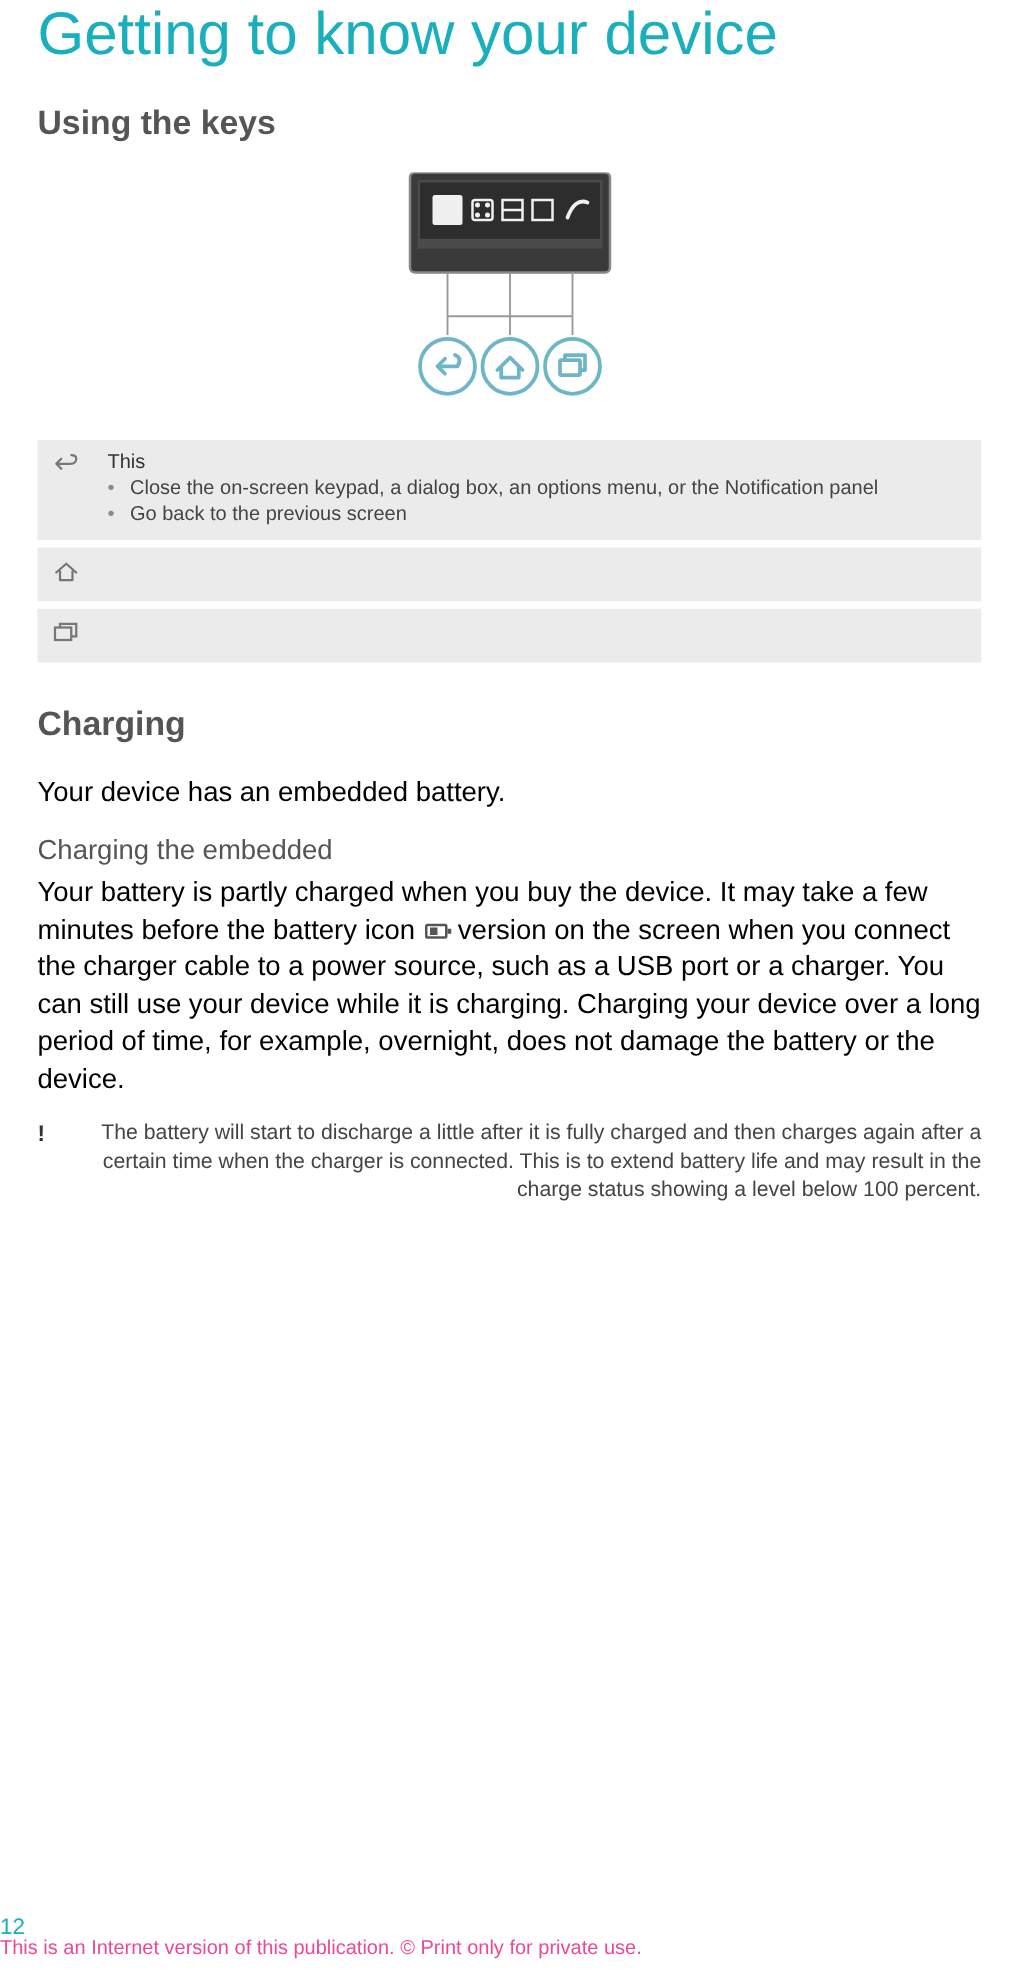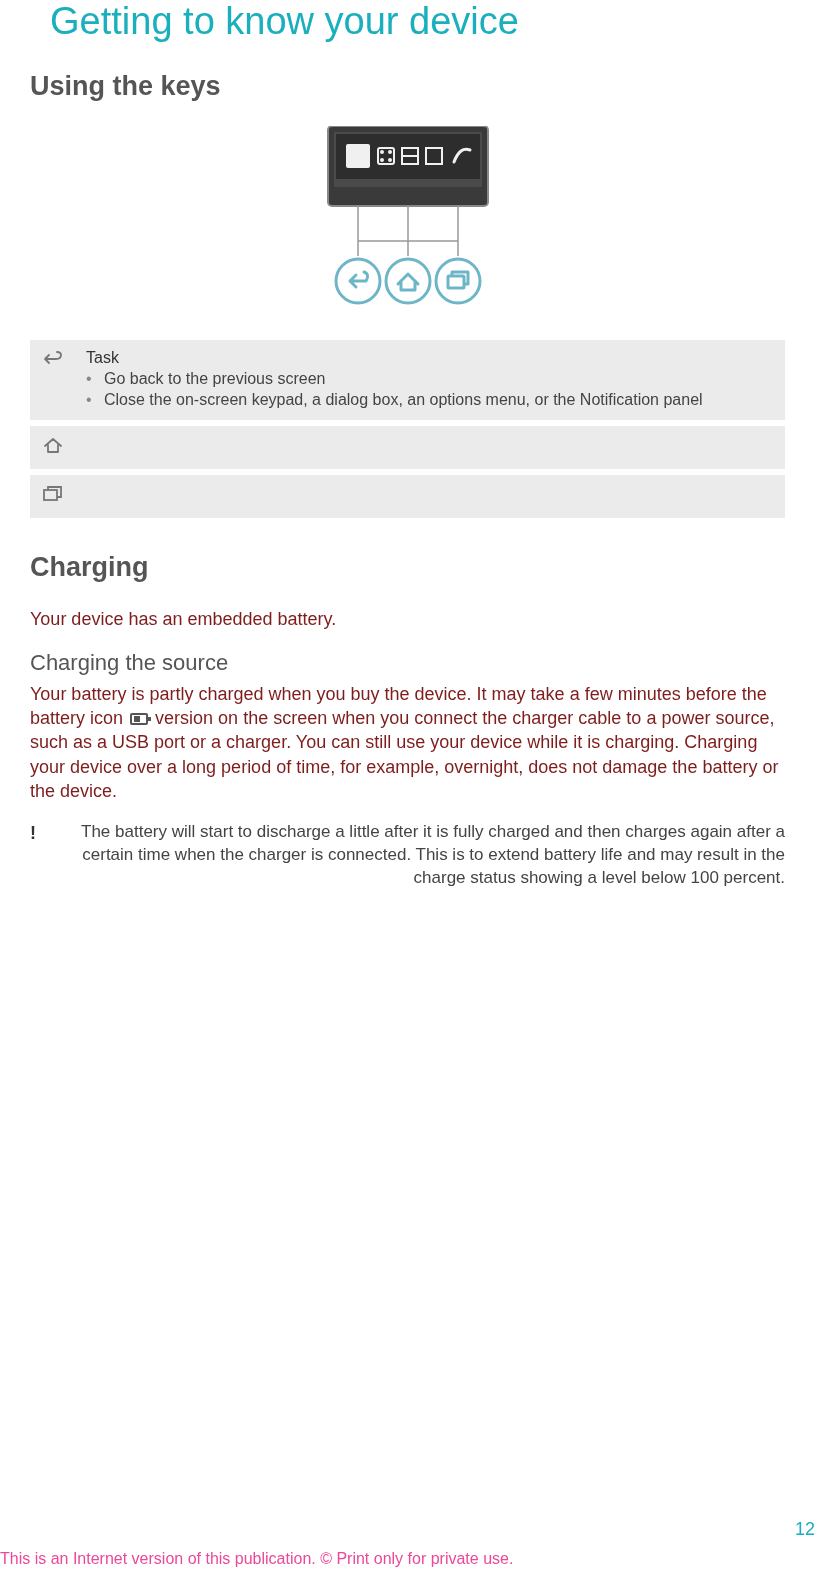--- a/index.html
+++ b/index.html
@@ -6,24 +6,23 @@
   body {
     width: 815px;
     height: 1588px;
     font-family: Arial, Helvetica, sans-serif;
     color: #4a4a4a;
     position: relative;
     padding: 0 30px;
   }
   h1.title {
     color: #1aafbd;
-    font-size: 38px;
+    font-size: 48px;
     font-weight: 400;
     margin-bottom: 28px;
-    margin-left: 20px;
   }
   h2.section {
     color: #555;
     font-size: 27px;
     font-weight: 700;
     margin-bottom: 24px;
   }
   .figure {
     display: flex;
     justify-content: center;
@@ -41,37 +40,37 @@
   .key-icon {
     color: #777; font-size: 18px; padding-top: 2px; width: 22px; flex-shrink:0;
   }
   .key-body { font-size: 16px; color: #333; line-height: 1.3; }
   .key-body .kname { display:block; font-weight:400; color:#333; }
   .key-body ul { list-style: none; padding-left: 0; }
   .key-body li { position: relative; padding-left: 18px; color:#444; }
   .key-body li::before {
     content: "•"; position: absolute; left: 0; top: 0; color:#888;
   }
-  .para { font-size: 18px; color: #7f1d1d; line-height: 1.35; margin-bottom: 18px; }
+  .para { font-size: 22px; color: #000000; line-height: 1.35; margin-bottom: 18px; }
   h3.sub { color:#555; font-size: 22px; font-weight:400; margin-bottom: 6px; }
   .batt-icon {
     display: inline-block; width: 18px; height: 12px; border: 2px solid #555;
     border-radius: 2px; position: relative; vertical-align: middle; margin: 0 2px;
   }
   .batt-icon::after {
     content:""; position:absolute; right:-5px; top:2px; width:3px; height:4px; background:#555;
   }
   .batt-icon::before {
     content:""; position:absolute; left:2px; top:1px; width:6px; height:6px; background:#555;
   }
   .note-row { display:flex; gap:12px; align-items:flex-start; }
   .note-icon { font-size:18px; color:#333; font-weight:bold; padding-top:2px; flex-shrink:0; }
   .note-text { font-size: 17px; color:#444; line-height:1.35;text-align:right; }
   .page-num {
-    position:absolute; bottom:48px; left:0; right:0; text-align:right;
+    position:absolute; bottom:36px; left:0; right:0; text-align:left;
     color:#1aafbd; font-size:18px;
   }
   .footer-note {
     position:absolute; bottom:20px; left:0; right:0; text-align:left;
     color:#ec4899; font-size:16px;
   }
 </style>
 </head>
 <body>
 
@@ -118,24 +117,24 @@
   </svg>
 </div>
 
 <div class="key-block">
   <span class="key-icon">
     <svg width="22" height="18" viewBox="0 0 22 18">
         <path d="M3 9 L14 9 Q19 9 19 5 Q19 2 15 2 M3 9 L7 5 M3 9 L7 13" fill="none" stroke="#777" stroke-width="1.8" stroke-linecap="round"></path>
       </svg>
   </span>
   <div class="key-body">
-    <span class="kname">Task</span>
+    <span class="kname">This</span>
     <ul>
+      <li>Close the on-screen keypad, a dialog box, an options menu, or the Notification panel</li>
       <li>Go back to the previous screen</li>
-      <li>Close the on-screen keypad, a dialog box, an options menu, or the Notification panel</li>
     </ul>
   </div>
 </div>
 
 <div class="key-block">
   <span class="key-icon">
     <svg width="22" height="18" viewBox="0 0 22 18">
         <path d="M3 10 L11 3 L19 10 M6 9 L6 16 L16 16 L16 9" fill="none" stroke="#777" stroke-width="1.8" stroke-linecap="round" stroke-linejoin="round"></path>
       </svg>
   </span>
@@ -148,21 +147,21 @@
         <path d="M6 5 L6 2 L19 2 L19 12 L15 12" fill="none" stroke="#777" stroke-width="1.8"></path>
       </svg>
   </span>
 </div>
 
 <div style="height:28px"></div>
 
 <h2 class="section">Charging</h2>
 <p class="para">Your device has an embedded battery.</p>
 
-<h3 class="sub">Charging the source</h3>
+<h3 class="sub">Charging the embedded</h3>
 <p class="para">
   <span>Your battery is partly charged when you buy the device. It may take a few minutes before the battery icon </span>
   <span class="batt-icon"></span>
   <span> version on the screen when you connect the charger cable to a power source, such as a USB port or a charger. You can still use your device while it is charging. Charging your device over a long period of time, for example, overnight, does not damage the battery or the device.</span>
 </p>
 
 <div class="note-row">
   <span class="note-icon">!</span>
   <p class="note-text">The battery will start to discharge a little after it is fully charged and then charges again after a certain time when the charger is connected. This is to extend battery life and may result in the charge status showing a level below 100 percent.</p>
 </div>

